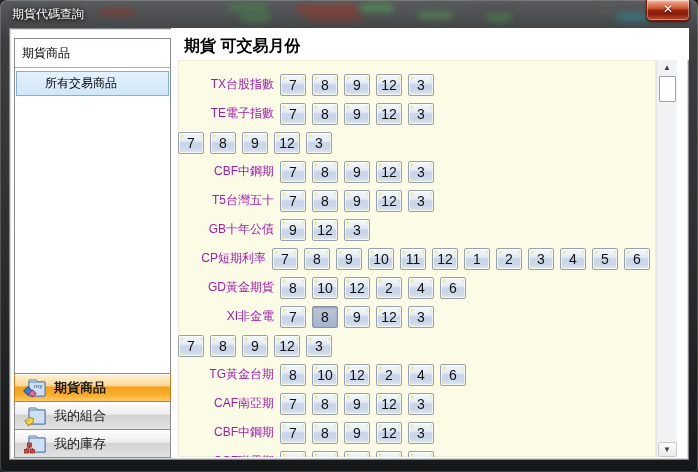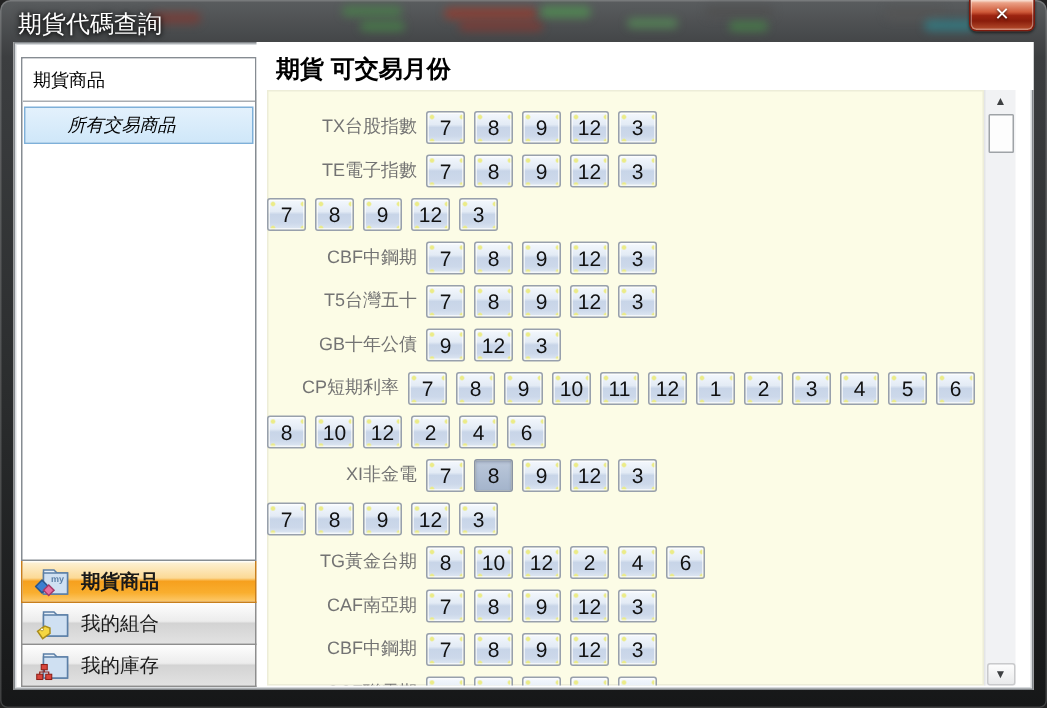--- a/index.html
+++ b/index.html
@@ -5,56 +5,56 @@
   * { margin:0; padding:0; box-sizing:border-box; }
   html,body { width:698px; height:472px; font-family:"Liberation Sans","DejaVu Sans",sans-serif; background:#222; }
 
   .window { position:relative; width:698px; height:472px; border-radius:7px 7px 5px 5px; overflow:hidden;
     background:linear-gradient(180deg,#5a5d5f 0%,#3c3e40 8%,#2b2d2e 55%,#161718 100%);
     box-shadow:inset 0 0 0 1px rgba(255,255,255,.18); }
 
   
   .titlebar { position:absolute; left:0; top:0; right:0; height:28px; overflow:hidden; }
   .blob { position:absolute; border-radius:4px; filter:blur(3px); }
-  .title-text { position:absolute; left:12px; top:6px; font-size:16px; color:#fff;
+  .title-text { position:absolute; left:12px; top:6px; font-size:12px; color:#fff;
     text-shadow:0 1px 3px #000, 0 0 6px rgba(0,0,0,.8); z-index:3; }
   .close-btn { position:absolute; right:8px; top:0; width:44px; height:21px; z-index:4;
     border:1px solid #7c190c; border-top:none; border-radius:0 0 5px 5px; cursor:default;
     background:linear-gradient(180deg,#f5cdb9 0%,#e89a7f 12%,#cf5a39 40%,#9c2410 52%,#8a1d0b 70%,#b8502f 100%);
     box-shadow:inset 0 0 0 1px rgba(255,255,255,.35), 0 1px 2px rgba(0,0,0,.6);
     color:#fff; font-size:12px; font-weight:bold; text-align:center; line-height:19px;
     text-shadow:0 1px 2px rgba(0,0,0,.8); }
 
   
   .client { position:absolute; left:9px; right:9px; top:28px; bottom:12px; background:#fff;
     box-shadow:inset 0 0 0 1px #84888c, inset 0 0 0 2px #d7dadd; }
 
   
   .left-panel { position:absolute; left:5px; top:10px; width:157px; bottom:2px; display:flex; flex-direction:column; }
   .tree { flex:1; border:1px solid #868c92; background:#fff; overflow:hidden; }
   .tree-header { font-size:12px; color:#000; padding:6px 6px 5px 7px; border-bottom:1px solid #a9adb2; background:#fff; }
   .tree-item { margin:3px 1px 0 1px; padding:3px 4px 3px 28px; font-size:12px; color:#000; }
-  .tree-item.selected { background:linear-gradient(180deg,#e3f1fc 0%,#cfe7f9 100%); border:1px solid #7eb0d9;font-style:italic; }
+  .tree-item.selected { background:linear-gradient(180deg,#e3f1fc 0%,#cfe7f9 100%); border:1px solid #7eb0d9; }
   .nav-btn { height:28px; display:flex; align-items:center; gap:7px; padding-left:8px; cursor:default;
     border:1px solid #8e8e8e; border-top:none; font-size:13px; color:#1a1a1a;
     background:linear-gradient(180deg,#fefefe 0%,#ececec 45%,#d3d3d3 50%,#e2e2e2 100%); }
   .nav-btn.active { border-color:#c87f1c;
     background:linear-gradient(180deg,#fdf3d9 0%,#fcd995 42%,#f6a01e 50%,#f9ae2e 78%,#fdc96a 100%);
     box-shadow:inset 0 1px 0 rgba(255,255,255,.8); font-weight:bold; }
   .nav-icon { width:24px; height:22px; flex:0 0 auto; }
 
   
   .main { position:absolute; left:162px; right:0; top:0; bottom:0; }
   .main-header { height:32px; padding:8px 0 0 13px; font-size:16px; font-weight:bold; color:#000; background:#fff; }
   .main-header .hdr-months { }
   .content-wrap { position:absolute; left:7px; right:12px; top:32px; bottom:3px; display:flex; }
   .rows-area { flex:1; background:#fcfce6; padding-top:10px; overflow:hidden;
     box-shadow:inset 0 0 0 1px rgba(210,210,190,.35); }
   .row { height:29px; display:flex; align-items:center; }
-  .row-label { width:106px; text-align:right; padding-right:6px; font-size:12px; color:#737373; white-space:nowrap; }
+  .row-label { width:85px; text-align:right; padding-right:6px; font-size:12px; color:#a21caf; white-space:nowrap;margin-left:17px; }
   .months { display:flex; }
   .month-btn { width:26px; height:22px; margin-right:6px; border:1px solid #98a0ac; border-radius:2px;
     font-family:"Liberation Sans","DejaVu Sans",sans-serif; font-size:14px; color:#111; cursor:default;
     background:
       radial-gradient(circle at 3px 3px, rgba(235,235,130,.95) 1px, transparent 2px),
       radial-gradient(circle at 23px 3px, rgba(235,235,130,.95) 1px, transparent 2px),
       radial-gradient(circle at 3px 19px, rgba(235,235,130,.95) 1px, transparent 2px),
       radial-gradient(circle at 23px 19px, rgba(235,235,130,.95) 1px, transparent 2px),
       linear-gradient(180deg,#f4f8fd 0%,#e3ebf5 40%,#c8d5e8 50%,#ccd8ea 78%,#dfe8f3 100%);
     box-shadow:inset 0 0 0 1px rgba(255,255,255,.65); }
@@ -210,20 +210,21 @@
                 <button class="month-btn">12</button>
                 <button class="month-btn">1</button>
                 <button class="month-btn">2</button>
                 <button class="month-btn">3</button>
                 <button class="month-btn">4</button>
                 <button class="month-btn">5</button>
                 <button class="month-btn">6</button>
               </div>
             </div>
             <div class="row">
+              <span class="row-label">GD黃金期貨</span>
               <div class="months">
                 <button class="month-btn">8</button>
                 <button class="month-btn">10</button>
                 <button class="month-btn">12</button>
                 <button class="month-btn">2</button>
                 <button class="month-btn">4</button>
                 <button class="month-btn">6</button>
               </div>
             </div>
             <div class="row">

